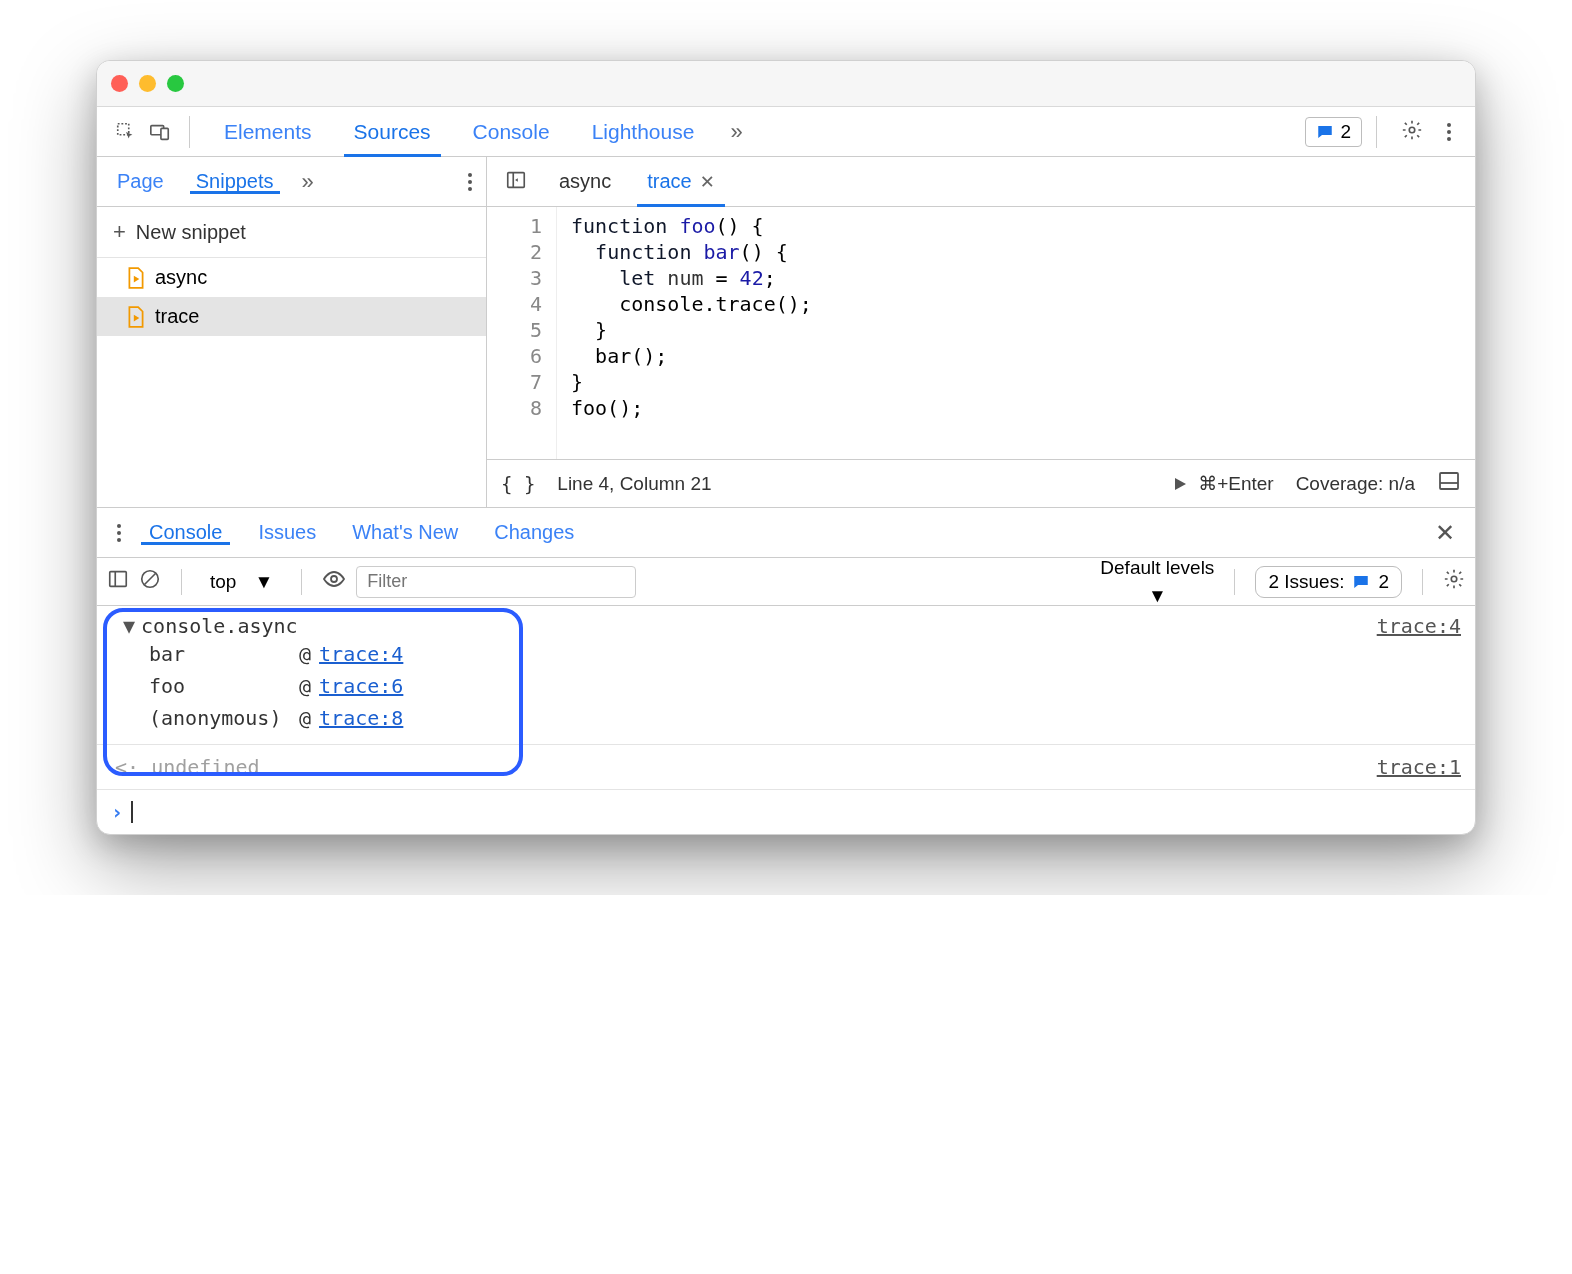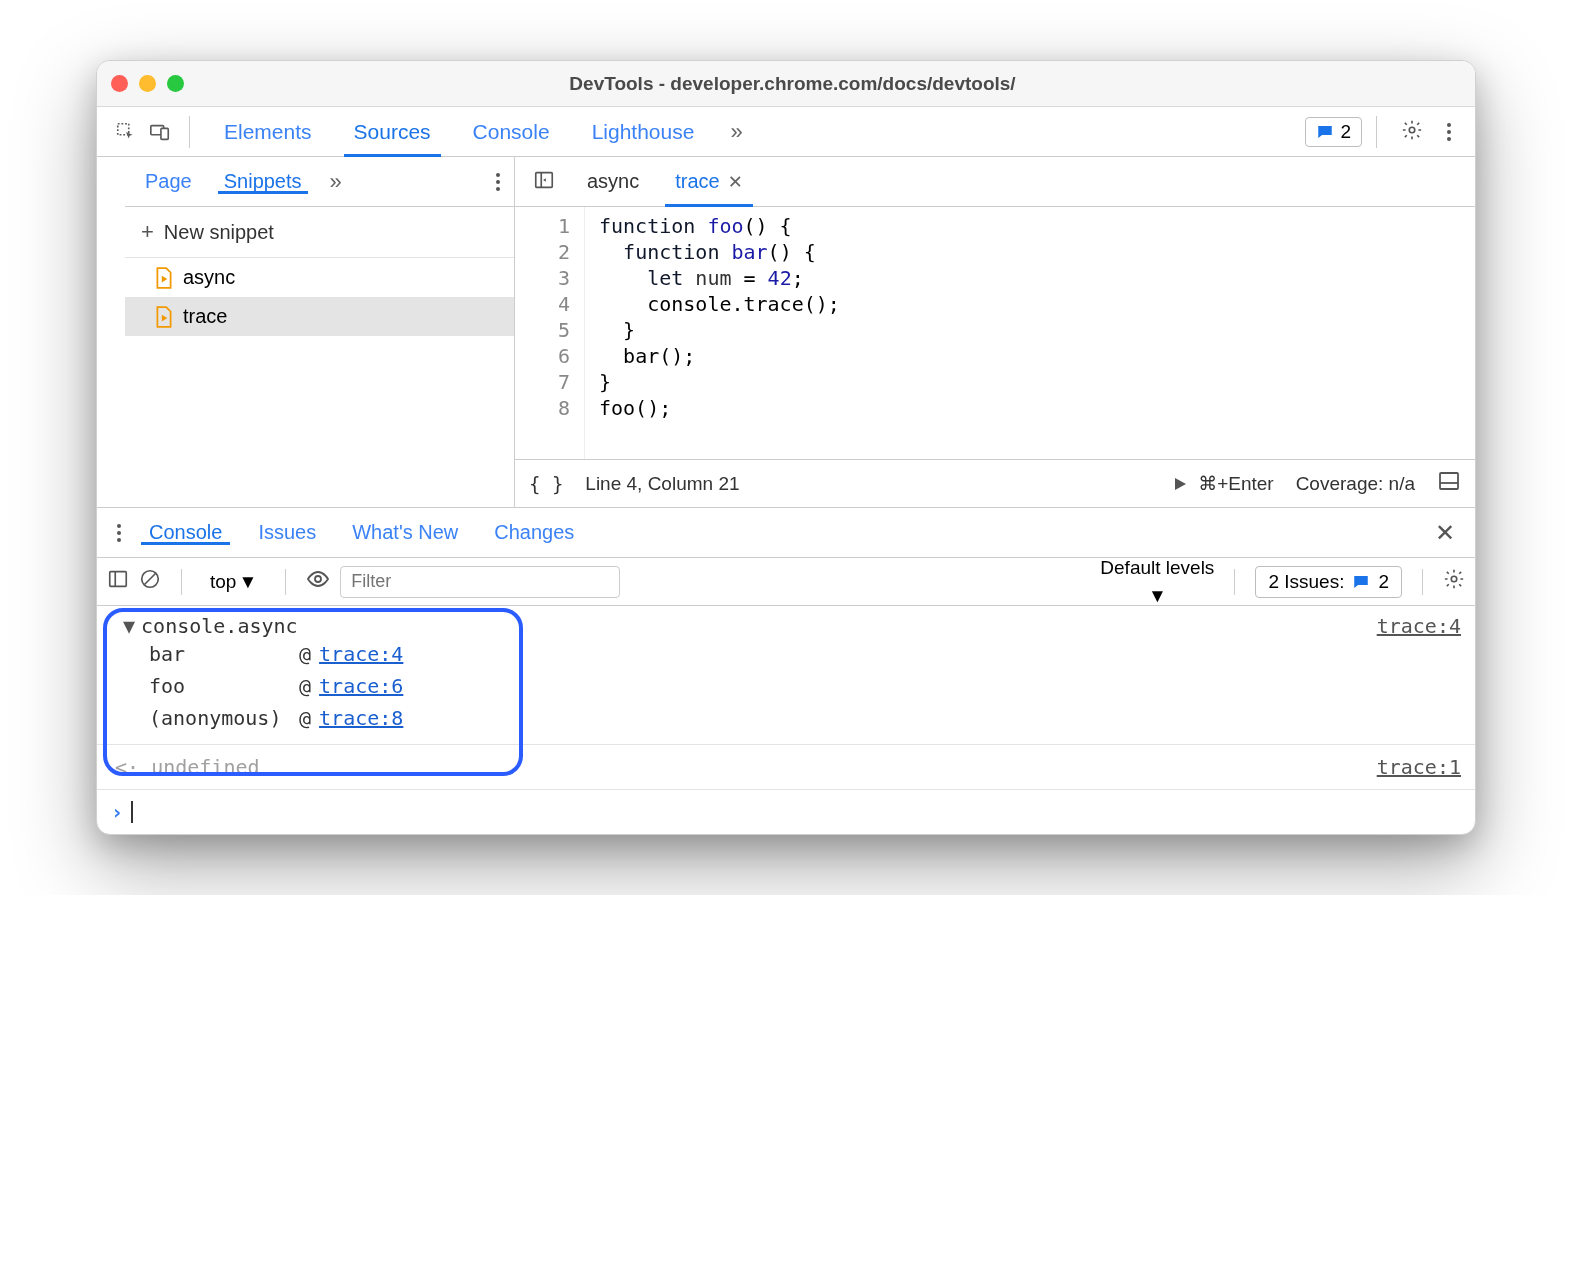--- a/index.html
+++ b/index.html
@@ -41,21 +41,21 @@
   .tab { display:flex; align-items:center; padding: 0 20px; font-size: 21px; color:#3b82f6; cursor:pointer; position:relative; }
   .tab.active { color:#1a73e8; }
   .tab.active::after { content:''; position:absolute; bottom:-1px; left:10px; right:10px; height:3px; background:#1a73e8; }
   .chev { padding: 0 12px; color:#666; font-size: 22px; cursor:pointer; }
   .spacer { flex: 1; }
   .issues-badge { display:flex; align-items:center; gap:6px; border:1px solid #bdbdbd; border-radius:4px; padding:3px 10px; font-size:19px; cursor:pointer; }
   .issues-badge svg { width:18px; height:18px; color:#1a73e8; }
   .gear, .kebab { padding:0 10px; color:#555; cursor:pointer; }
 
   .body-row { display:flex; height: 350px; }
-  .left-pane { width: 390px; border-right: 1px solid #ccc; display:flex; flex-direction:column;margin-left:28px; }
+  .left-pane { width: 390px; border-right: 1px solid #ccc; display:flex; flex-direction:column; }
   .left-tabs { display:flex; align-items:center; height:50px; border-bottom:1px solid #ccc; padding: 0 4px; }
   .left-tabs .tab { padding: 0 16px; font-size:20px; }
   .newsnip { display:flex; align-items:center; gap:10px; padding:12px 16px; border-bottom:1px solid #e4e4e4; font-size:20px; color:#333; cursor:pointer; }
   .plus { font-size:22px; color:#555; }
   .file-list { flex:1; }
   .file-item { display:flex; align-items:center; gap:10px; padding:8px 20px 8px 30px; font-size:20px; cursor:pointer; }
   .file-item.selected { background:#e4e4e4; }
   .file-icon { width:18px; height:22px; }
   .file-icon svg { width:100%; height:100%; }
 
@@ -80,24 +80,24 @@
   .ed-status { display:flex; align-items:center; height:48px; border-top:1px solid #ccc; padding:0 14px; font-size:19px; color:#333; gap:22px; }
   .ed-status .grow { flex:1; }
   .sq-icon { width:24px; height:24px; }
 
   .drawer { border-top:1px solid #ccc; }
   .drawer-tabs { display:flex; align-items:center; height:50px; border-bottom:1px solid #ccc; padding:0 10px; }
   .drawer-tabs .tab { padding: 0 18px; font-size:20px; }
   .drawer-close { padding: 0 10px; font-size:24px; color:#555; cursor:pointer; }
 
   .console-toolbar { display:flex; align-items:center; height:48px; border-bottom:1px solid #ccc; padding:0 10px; gap:10px; font-size:19px; }
-  .ctx-sel { display:flex; align-items:flex-start; gap:2px; padding:2px 8px; cursor:pointer; }
+  .ctx-sel { display:flex; align-items:flex-start; gap:18px; padding:2px 8px; cursor:pointer; }
   .filter-input { flex:0 0 280px; border:1px solid #ccc; border-radius:4px; height:32px; padding:0 10px; font-size:18px; color:#555; }
   .levels { display:flex; align-items:center; gap:6px; cursor:pointer;flex-direction:column; }
-  .issues-pill { display:flex; align-items:center; gap:8px; border:1px solid #bdbdbd; border-radius:4px; padding:4px 12px; cursor:pointer; }
+  .issues-pill { display:flex; align-items:center; gap:8px; border:1px solid #bdbdbd; border-radius:9px; padding:4px 12px; cursor:pointer; }
 
   .console-body { font-family: Menlo, Consolas, monospace; font-size:20px; }
   .trace-block { padding:8px 14px 10px 26px; border-bottom:1px solid #e4e4e4; position:relative; }
   .trace-hl { position:absolute; border:4px solid #2b5cff; border-radius:20px; pointer-events:none; }
   .trace-row { display:flex; justify-content:space-between; }
   .trace-head { display:flex; align-items:center; gap:6px; color:#333; }
   .trace-head .tri { color:#555; }
   .src-link { color:#555; text-decoration:underline; cursor:pointer; }
   .stack { padding-left: 26px; }
   .stack-row { display:flex; gap:0; padding:4px 0; }
@@ -118,21 +118,20 @@
 <body>
 
 <div class="window">
 
   <div class="titlebar">
     <div class="traffic">
       <div class="tl red"></div>
       <div class="tl yellow"></div>
       <div class="tl green"></div>
     </div>
-    <div class="title">DevTools - developer.chrome.com/docs/devtools/</div>
   </div>
 
   <div class="main-toolbar">
     <div class="tb-icon">
       <svg viewBox="0 0 24 24" fill="none" stroke="currentColor" stroke-width="1.8">
           <rect x="3" y="3" width="12" height="12" stroke-dasharray="2 2"></rect>
           <path d="M12 12 l7 3 -3 1 -1 3 z" fill="currentColor" stroke="none"></path>
         </svg>
     </div>
     <div class="tb-icon">

